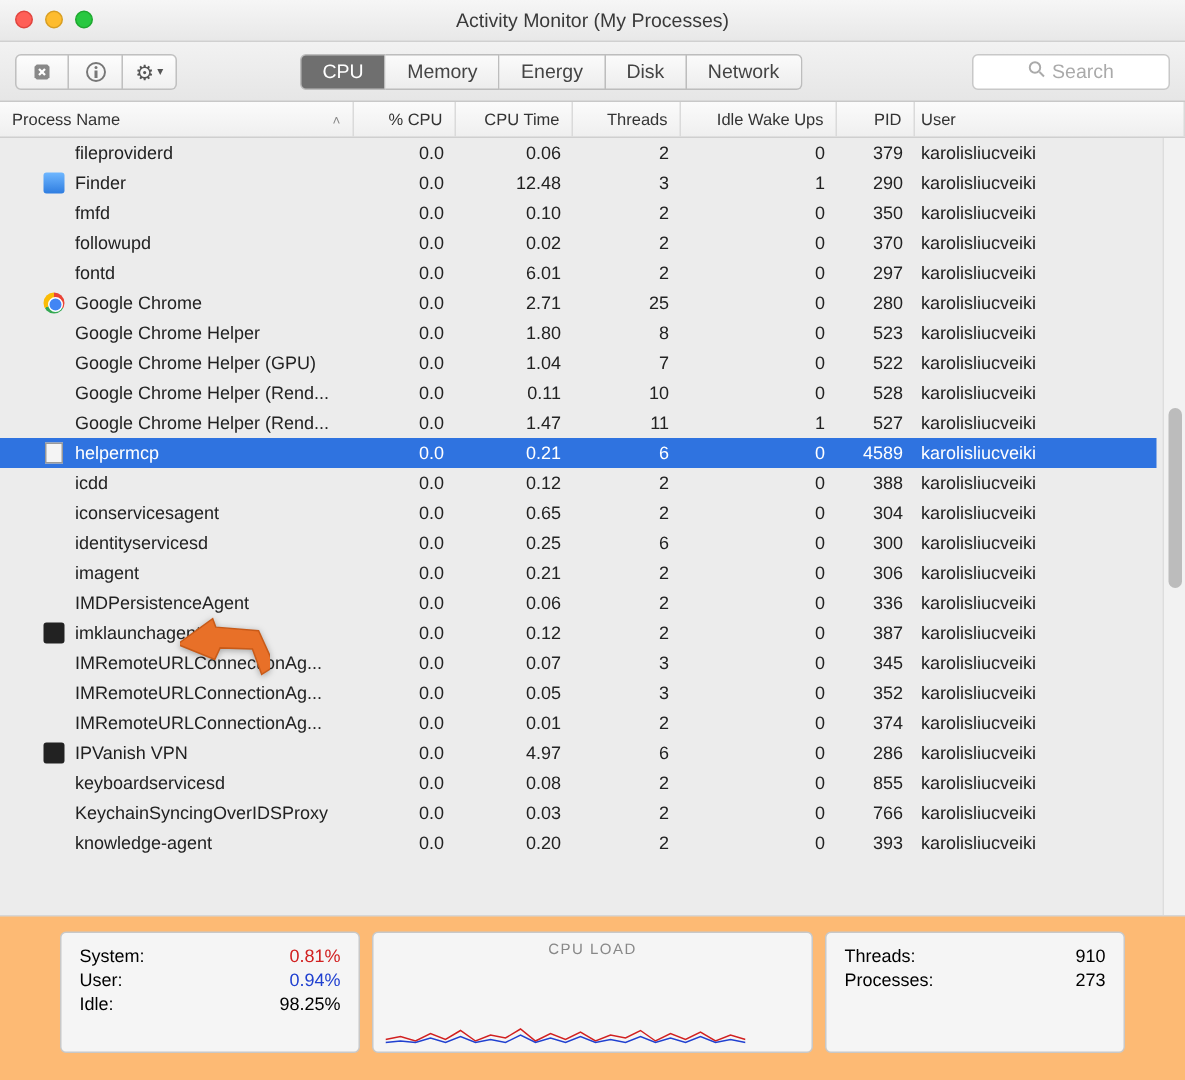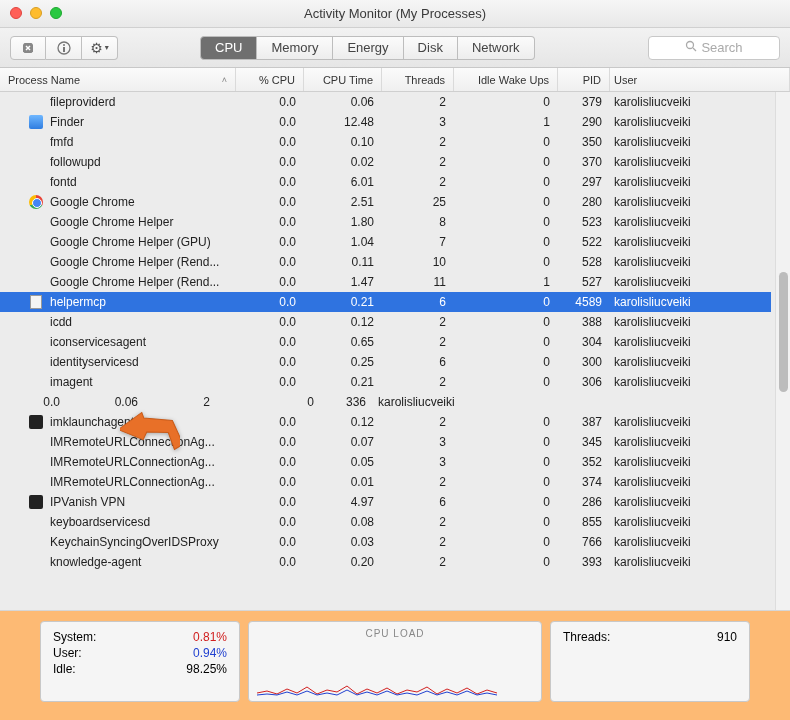--- a/index.html
+++ b/index.html
@@ -196,21 +196,21 @@
           <div class="cell c-user">karolisliucveiki</div>
         </div>
         <div class="row">
           <div class="cell c-name">
             <span class="icon-slot">
               <span class="icon-chrome"></span>
             </span>
             <span>Google Chrome</span>
           </div>
           <div class="cell right c-cpu">0.0</div>
-          <div class="cell right c-time">2.51</div>
+          <div class="cell right c-time">2.71</div>
           <div class="cell right c-threads">25</div>
           <div class="cell right c-idle">0</div>
           <div class="cell right c-pid">280</div>
           <div class="cell c-user">karolisliucveiki</div>
         </div>
         <div class="row">
           <div class="cell c-name">
             <span class="icon-slot"></span>
             <span>Google Chrome Helper</span>
           </div>
@@ -313,20 +313,24 @@
             <span>imagent</span>
           </div>
           <div class="cell right c-cpu">0.0</div>
           <div class="cell right c-time">0.21</div>
           <div class="cell right c-threads">2</div>
           <div class="cell right c-idle">0</div>
           <div class="cell right c-pid">306</div>
           <div class="cell c-user">karolisliucveiki</div>
         </div>
         <div class="row">
+          <div class="cell c-name">
+            <span class="icon-slot"></span>
+            <span>IMDPersistenceAgent</span>
+          </div>
           <div class="cell right c-cpu">0.0</div>
           <div class="cell right c-time">0.06</div>
           <div class="cell right c-threads">2</div>
           <div class="cell right c-idle">0</div>
           <div class="cell right c-pid">336</div>
           <div class="cell c-user">karolisliucveiki</div>
         </div>
         <div class="row">
           <div class="cell c-name">
             <span class="icon-slot">
@@ -458,15 +462,19 @@
       <svg class="sparkline" viewBox="0 0 240 36" preserveAspectRatio="none">
         <polyline points="0,32 10,30 20,33 30,28 40,32 50,26 60,33 70,29 80,31 90,25 100,33 110,28 120,32 130,27 140,33 150,29 160,31 170,26 180,33 190,28 200,32 210,27 220,33 230,29 240,32" fill="none" stroke="#d12020" stroke-width="1"></polyline>
         <polyline points="0,34 10,33 20,34 30,31 40,34 50,30 60,34 70,32 80,34 90,29 100,34 110,31 120,34 130,30 140,34 150,32 160,34 170,30 180,34 190,31 200,34 210,30 220,34 230,32 240,34" fill="none" stroke="#2040d0" stroke-width="1"></polyline>
       </svg>
     </div>
     <div class="panel panel-right">
       <div class="stat-line">
           <span>Threads:</span>
           <span>910</span>
         </div>
+      <div class="stat-line">
+          <span>Processes:</span>
+          <span>273</span>
+        </div>
     </div>
   </div>
 </div>
 
 </body></html>

